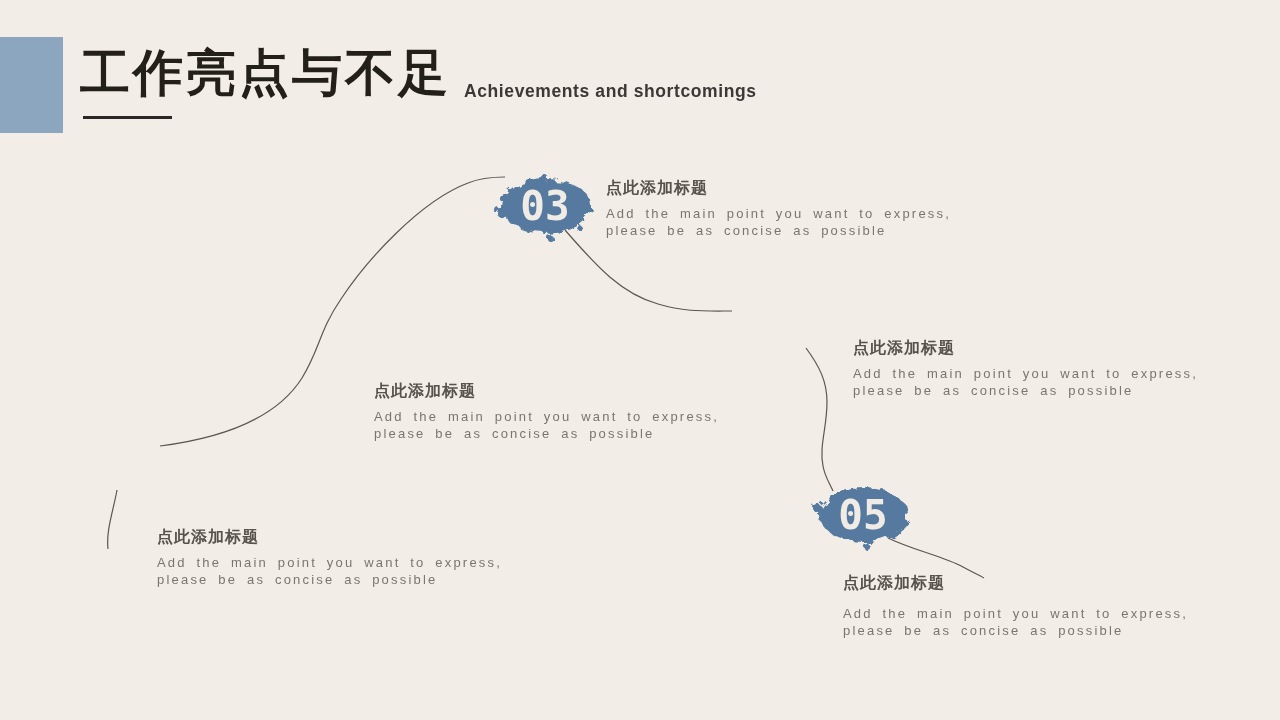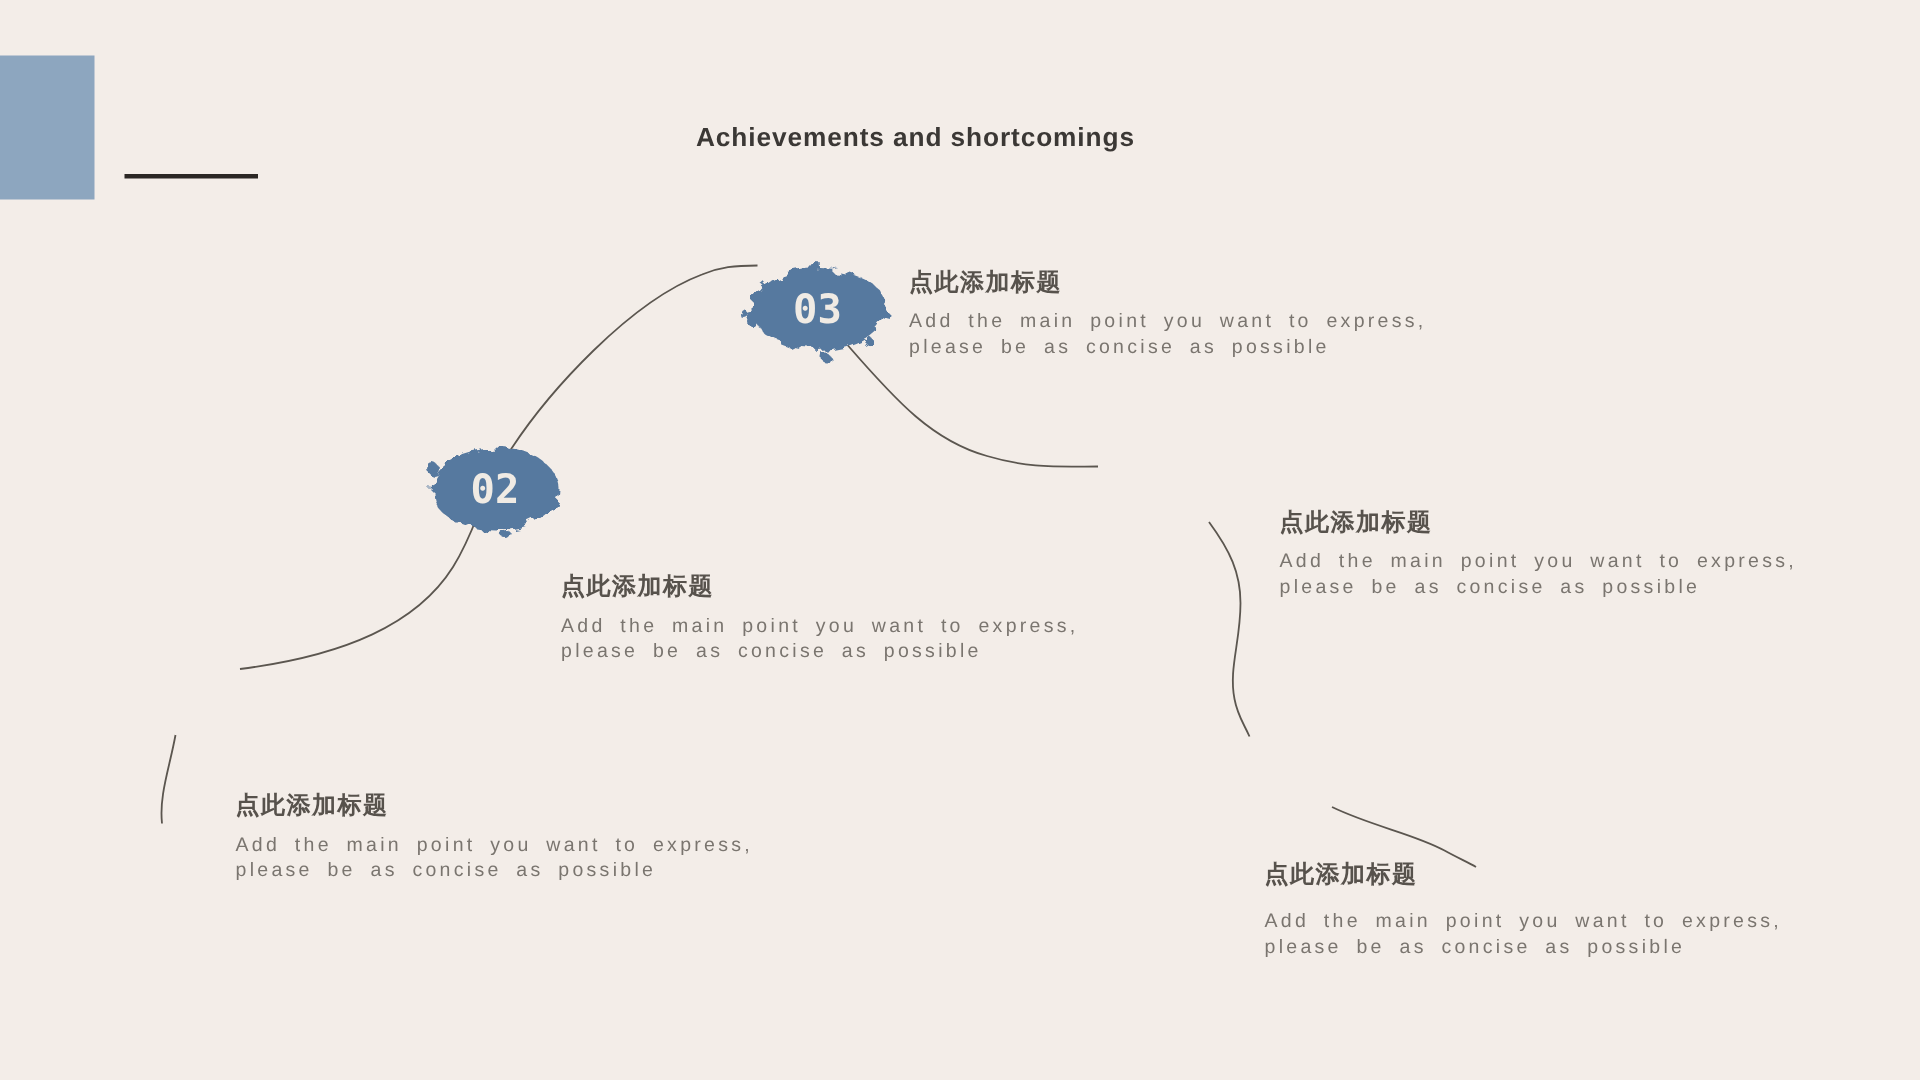--- a/index.html
+++ b/index.html
@@ -37,21 +37,21 @@
     position:absolute;left:0;top:0;z-index:1;
   }
   
   .node{
     position:absolute;width:110px;height:80px;z-index:2;
   }
   .node .num{
     position:absolute;left:0;top:0;width:110px;height:80px;
     display:flex;align-items:center;justify-content:center;
     font-family:"DejaVu Sans Mono", monospace;
-    font-weight:bold;font-size:27px;color:#f0ebe4;
+    font-weight:bold;font-size:41px;color:#f0ebe4;
     padding-bottom:4px;box-sizing:border-box;
   }
   
   .text-block{
     position:absolute;z-index:3;white-space:nowrap;
   }
   .text-block h3{
     margin:0 0 7px 0;
     font-size:16px;font-weight:bold;
     color:#57524c;letter-spacing:1px;
@@ -62,69 +62,70 @@
     font-size:13px;line-height:16.5px;
     color:#7a756f;letter-spacing:2.2px;word-spacing:4px;
   }
 </style>
 </head>
 <body>
 
 <div class="slide">
 
   <div class="accent-square"></div>
+  <div class="main-title">工作亮点与不足</div>
   <div class="title-underline"></div>
   <div class="subtitle">Achievements and shortcomings</div>
 
   <svg class="connector-svg" width="1280" height="720" viewBox="0 0 1280 720">
     <g fill="none" stroke="#5b564f" stroke-width="1.2">
       <path d="M117,490 C113,512 106,530 108,549"></path>
       <path d="M160,446 C230,437 278,416 302,378 C320,349 319,331 341,299 C366,261 420,201 468,183 C480,178 490,177 505,177"></path>
       <path d="M565,230 C598,268 622,294 658,304 C685,312 702,311 732,311"></path>
       <path d="M806,348 C820,367 827,382 827,402 C827,428 819,446 823,466 C825,477 829,482 833,491"></path>
       <path d="M888,538 C915,551 943,556 963,567 C972,572 979,575 984,578"></path>
     </g>
   </svg>
 
 
-  <div class="node" style="left:275px;top:288px">
-    <svg width="110" height="80" viewBox="0 0 110 80">
-      <defs>
-        <filter id="rough2" x="-30%" y="-30%" width="160%" height="160%">
-          <feTurbulence type="fractalNoise" baseFrequency="0.09" numOctaves="3" seed="7" result="n"></feTurbulence>
-          <feDisplacementMap in="SourceGraphic" in2="n" scale="14"></feDisplacementMap>
-        </filter>
-      </defs>
-      <g filter="url(#rough2)" fill="#56799f">
-        <ellipse cx="55" cy="38" rx="43" ry="27"></ellipse>
-        <circle cx="13" cy="24" r="4"></circle>
-        <circle cx="63" cy="69" r="3"></circle>
-      </g>
-    </svg>
-    <span class="num">02</span>
-  </div>
 
   <div class="node" style="left:490px;top:168px">
     <svg width="110" height="80" viewBox="0 0 110 80">
       <defs>
         <filter id="rough3" x="-30%" y="-30%" width="160%" height="160%">
           <feTurbulence type="fractalNoise" baseFrequency="0.09" numOctaves="3" seed="13" result="n"></feTurbulence>
           <feDisplacementMap in="SourceGraphic" in2="n" scale="14"></feDisplacementMap>
         </filter>
       </defs>
       <g filter="url(#rough3)" fill="#56799f">
         <ellipse cx="56" cy="38" rx="45" ry="28"></ellipse>
         <circle cx="10" cy="44" r="4"></circle>
         <circle cx="60" cy="70" r="3"></circle>
       </g>
     </svg>
     <span class="num">03</span>
   </div>
 
 
+  <div class="node" style="left:808px;top:477px">
+    <svg width="110" height="80" viewBox="0 0 110 80">
+      <defs>
+        <filter id="rough5" x="-30%" y="-30%" width="160%" height="160%">
+          <feTurbulence type="fractalNoise" baseFrequency="0.09" numOctaves="3" seed="31" result="n"></feTurbulence>
+          <feDisplacementMap in="SourceGraphic" in2="n" scale="14"></feDisplacementMap>
+        </filter>
+      </defs>
+      <g filter="url(#rough5)" fill="#56799f">
+        <ellipse cx="56" cy="38" rx="45" ry="27"></ellipse>
+        <circle cx="10" cy="32" r="4"></circle>
+        <circle cx="58" cy="69" r="3"></circle>
+      </g>
+    </svg>
+    <span class="num">05</span>
+  </div>
 
   <div class="text-block" style="left:157px;top:527px">
     <h3>点此添加标题</h3>
     <p>Add the main point you want to express,</p>
     <p>please be as concise as possible</p>
   </div>
 
   <div class="text-block" style="left:374px;top:381px">
     <h3>点此添加标题</h3>
     <p>Add the main point you want to express,</p>

